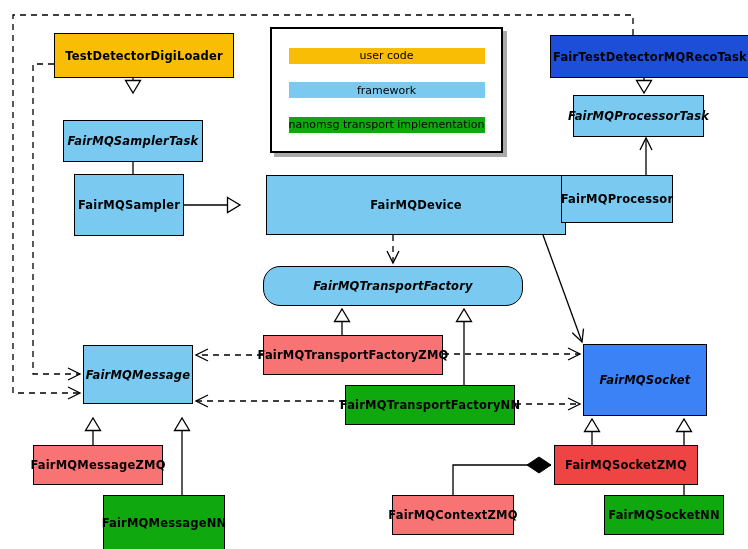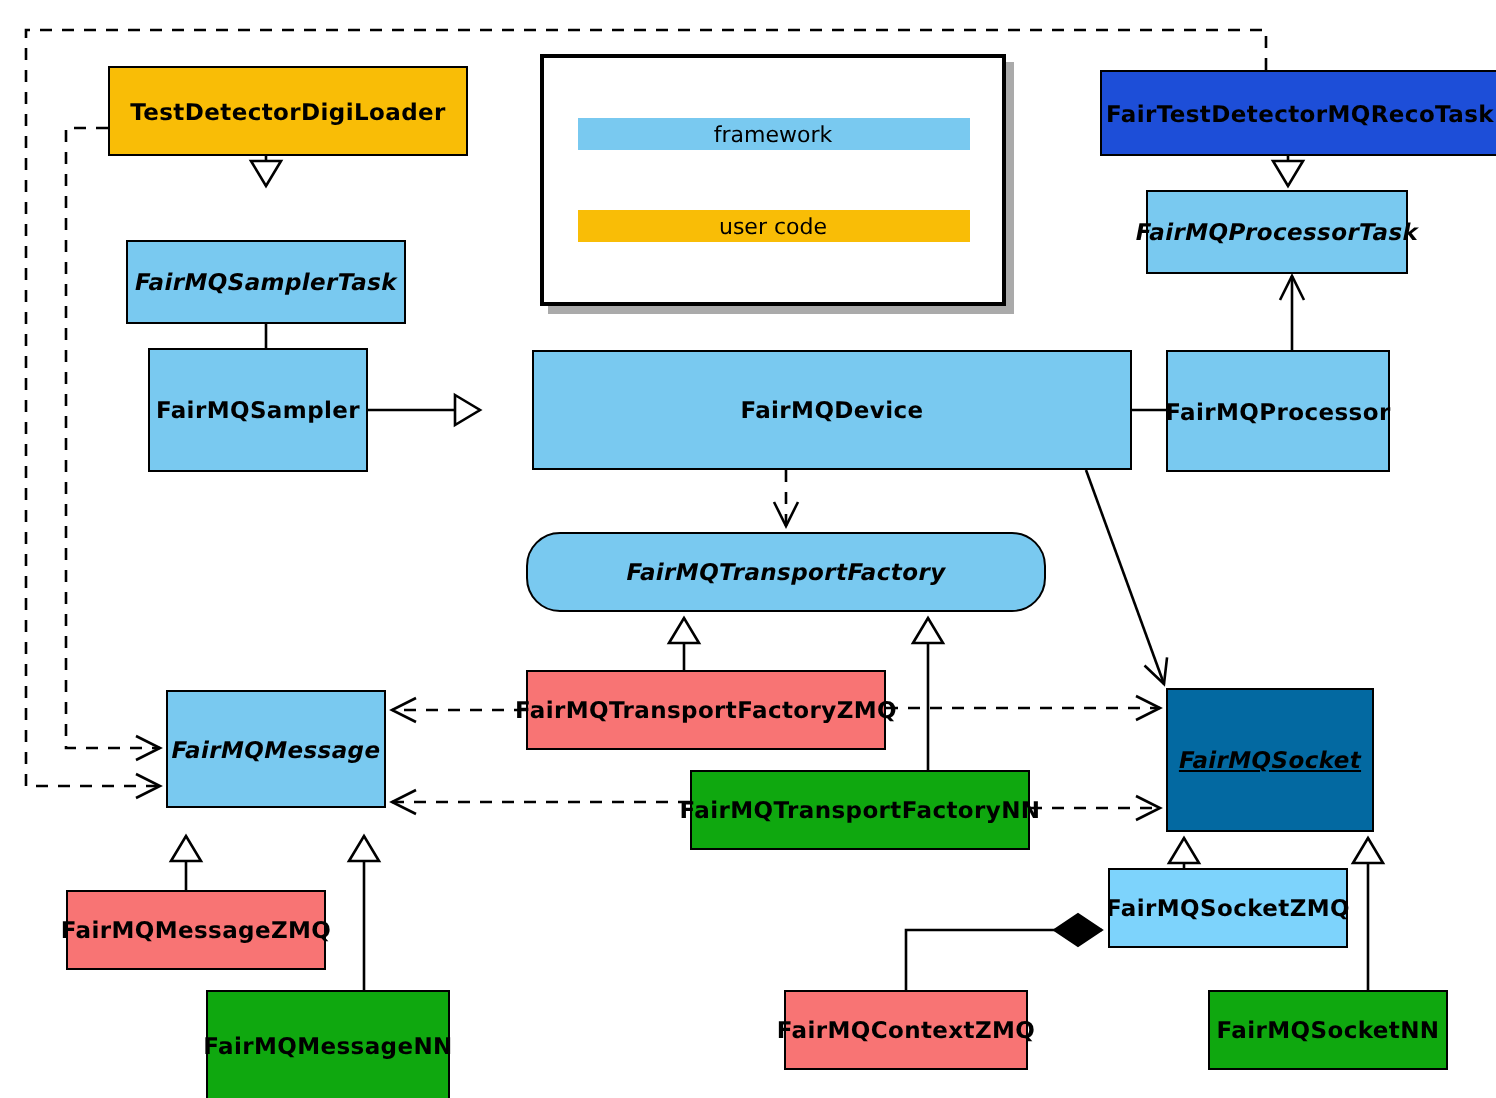--- a/index.html
+++ b/index.html
@@ -61,37 +61,38 @@
         <path d="M515,404 L580,404" fill="none" stroke="#000000" stroke-width="1.3" stroke-dasharray="6,5" marker-end="url(#head-vee-open)"></path>
         <path d="M93,445 L93,418" fill="none" stroke="#000000" stroke-width="1.3" marker-end="url(#head-triangle-open)"></path>
         <path d="M182,495 L182,418" fill="none" stroke="#000000" stroke-width="1.3" marker-end="url(#head-triangle-open)"></path>
         <path d="M592,445 L592,419" fill="none" stroke="#000000" stroke-width="1.3" marker-end="url(#head-triangle-open)"></path>
         <path d="M684,495 L684,419" fill="none" stroke="#000000" stroke-width="1.3" marker-end="url(#head-triangle-open)"></path>
         <path d="M453,495 L453,465 L551,465" fill="none" stroke="#000000" stroke-width="1.3" marker-end="url(#head-diamond-filled)"></path>
       </g>
   </svg>
 
   <div class="legend" id="legend-box" style="left: 270px; top: 27px; width: 233px; height: 126px; box-shadow: rgb(170, 170, 170) 4px 4px 0px;">
+      <div class="legend-bar" style="background: rgb(249, 189, 6);">user code</div>
       <div class="legend-bar" style="background: rgb(121, 201, 240);">framework</div>
-      <div class="legend-bar" style="background: rgb(249, 189, 6);">user code</div>
+      <div class="legend-bar" style="background: rgb(15, 168, 15);">nanomsg transport implementation</div>
     </div>
 
   <div id="nodes-layer">
       <div class="node" style="left: 54px; top: 33px; width: 180px; height: 45px; background: rgb(249, 189, 6); border-color: rgb(0, 0, 0);">TestDetectorDigiLoader</div>
       <div class="node" style="left: 534px; top: 35px; width: 200px; height: 43px; background: #1d4ed8; border-color: rgb(0, 0, 0); margin-left: 16px;">FairTestDetectorMQRecoTask</div>
       <div class="node abstract" style="left: 63px; top: 95px; width: 140px; height: 42px; background: rgb(121, 201, 240); border-color: rgb(0, 0, 0); margin-top: 25px;">FairMQSamplerTask</div>
       <div class="node abstract" style="left: 573px; top: 95px; width: 131px; height: 42px; background: rgb(121, 201, 240); border-color: rgb(0, 0, 0);">FairMQProcessorTask</div>
       <div class="node" style="left: 74px; top: 174px; width: 110px; height: 62px; background: rgb(121, 201, 240); border-color: rgb(0, 0, 0);">FairMQSampler</div>
       <div class="node" style="left: 243px; top: 175px; width: 300px; height: 60px; background: rgb(121, 201, 240); border-color: rgb(0, 0, 0); margin-left: 23px;">FairMQDevice</div>
-      <div class="node" style="left: 583px; top: 175px; width: 112px; height: 61px; background: rgb(121, 201, 240); border-color: rgb(0, 0, 0);">FairMQProcessor</div>
+      <div class="node" style="left: 561px; top: 175px; width: 112px; height: 48px; background: rgb(121, 201, 240); border-color: rgb(0, 0, 0);">FairMQProcessor</div>
       <div class="node abstract" style="left: 263px; top: 266px; width: 260px; height: 40px; background: rgb(121, 201, 240); border-color: rgb(0, 0, 0); border-radius: 17px;">FairMQTransportFactory</div>
       <div class="node" style="left: 263px; top: 335px; width: 180px; height: 40px; background: rgb(248, 116, 116); border-color: rgb(0, 0, 0);">FairMQTransportFactoryZMQ</div>
       <div class="node" style="left: 345px; top: 385px; width: 170px; height: 40px; background: rgb(15, 168, 15); border-color: rgb(0, 0, 0);">FairMQTransportFactoryNN</div>
       <div class="node abstract" style="left: 83px; top: 345px; width: 110px; height: 59px; background: rgb(121, 201, 240); border-color: rgb(0, 0, 0);">FairMQMessage</div>
-      <div class="node abstract" style="left: 583px; top: 344px; width: 104px; height: 72px; background: #0369a1; border-color: rgb(0, 0, 0); text-decoration: underline;">FairMQSocket</div>
+      <div class="node abstract" style="left: 583px; top: 344px; width: 124px; height: 72px; background: #3b82f6; border-color: rgb(0, 0, 0);">FairMQSocket</div>
       <div class="node" style="left: 33px; top: 445px; width: 130px; height: 40px; background: rgb(248, 116, 116); border-color: rgb(0, 0, 0);">FairMQMessageZMQ</div>
       <div class="node" style="left: 103px; top: 495px; width: 122px; height: 56px; background: rgb(15, 168, 15); border-color: rgb(0, 0, 0);">FairMQMessageNN</div>
       <div class="node" style="left: 392px; top: 495px; width: 122px; height: 40px; background: rgb(248, 116, 116); border-color: rgb(0, 0, 0);">FairMQContextZMQ</div>
-      <div class="node" style="left: 554px; top: 434px; width: 120px; height: 40px; background: #7dd3fc; border-color: rgb(0, 0, 0);">FairMQSocketZMQ</div>
+      <div class="node" style="left: 554px; top: 445px; width: 144px; height: 40px; background: #ef4444; border-color: rgb(0, 0, 0);">FairMQSocketZMQ</div>
       <div class="node" style="left: 604px; top: 495px; width: 120px; height: 40px; background: rgb(15, 168, 15); border-color: rgb(0, 0, 0);">FairMQSocketNN</div>
     </div>
 
 </div>
 
 </body></html>

